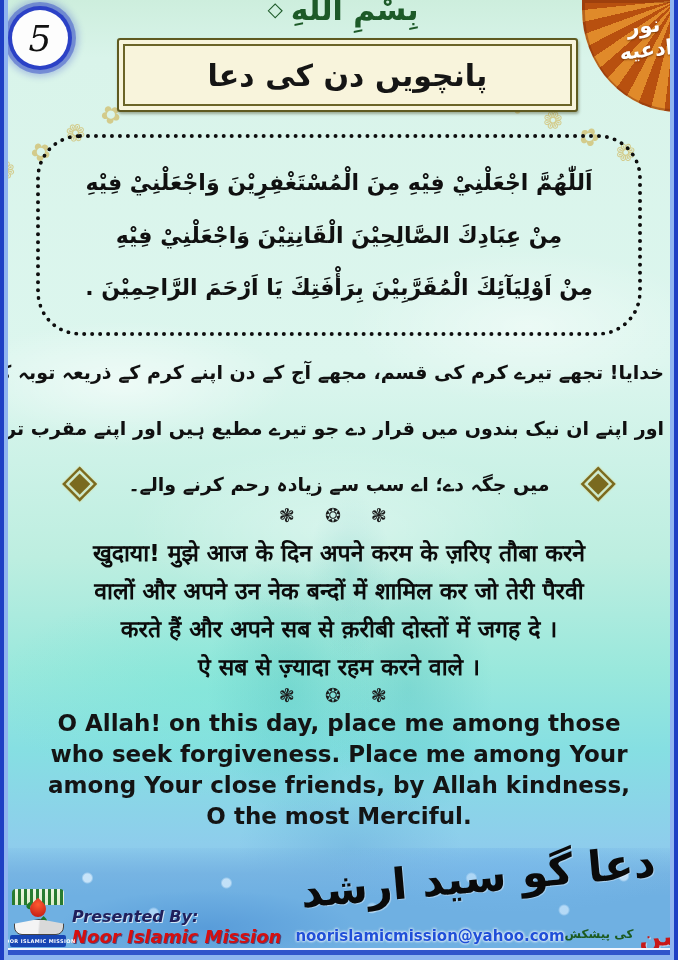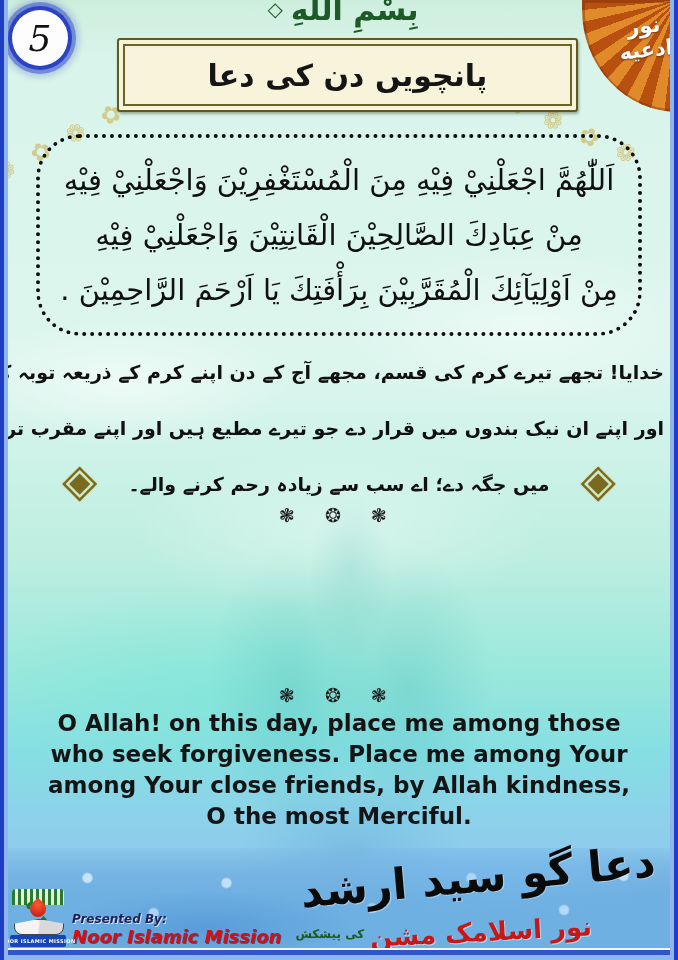--- a/index.html
+++ b/index.html
@@ -49,21 +49,21 @@
   .title-text{font-size:30px;font-weight:bold;color:#151515;direction:rtl;white-space:nowrap;}
   .finial{position:absolute;top:50%;transform:translateY(-50%);font-size:46px;color:#7a6a1f;
     text-shadow:0 0 2px #d8c873;z-index:4;line-height:1;}
   .finial-left{left:62px;}
   .finial-right{right:62px;}
 
   .arabic-box{position:absolute;left:36px;right:36px;top:134px;height:186px;z-index:3;
     border:4px dotted #0e0e0e;border-radius:44px;
     display:flex;flex-direction:column;justify-content:space-evenly;
     direction:rtl;text-align:center;padding:4px 12px;}
-  .arabic-line{font-size:29px;font-weight:normal;color:#101010;white-space:nowrap;text-align:center;}
+  .arabic-line{font-size:22px;font-weight:bold;color:#101010;white-space:nowrap;text-align:center;}
 
   .urdu-block{position:absolute;left:14px;right:14px;top:344px;z-index:3;direction:rtl;text-align:center;}
   .urdu-line{font-size:19px;font-weight:bold;color:#101010;line-height:56px;white-space:nowrap;}
 
   .separator{position:absolute;left:0;right:0;text-align:center;z-index:3;
     font-size:19px;color:#1a1a1a;letter-spacing:12px;}
   .sep1{top:504px;}
   .sep2{top:684px;}
 
   .hindi-block{position:absolute;left:14px;right:14px;top:534px;z-index:3;text-align:center;}
@@ -107,21 +107,21 @@
     width:16px;height:16px;background:radial-gradient(circle at 30% 30%, #ff5a30, #b80f0f);
     border-radius:0 60% 60% 60%;box-shadow:-8px 4px 0 -5px #1d7a2b, 12px 4px 0 -5px #1d7a2b;}
   .logo-book{position:absolute;top:30px;left:4px;width:48px;height:14px;
     background:linear-gradient(95deg,#f4f4f4 48%, #d9d9d9 52%);
     border:1px solid #444;border-radius:2px 2px 8px 8px;
     clip-path:polygon(0 30%, 50% 0, 100% 30%, 100% 100%, 0 100%);}
   .logo-banner{position:absolute;bottom:0;left:0;right:0;height:12px;background:#1746b4;
     border-radius:2px;display:flex;align-items:center;justify-content:center;}
   .logo-banner-text{color:#fff;font-size:5px;font-weight:bold;letter-spacing:.4px;white-space:nowrap;}
   .presented{display:flex;flex-direction:column;justify-content:flex-end;margin-right:14px;flex:0 0 auto;}
-  .presented-by{font-size:12px;font-weight:bold;font-style:italic;color:#20205c;
+  .presented-by{font-size:16px;font-weight:bold;font-style:italic;color:#20205c;
     text-shadow:1px 1px 0 rgba(255,255,255,.7);}
   .org-name{font-size:18px;font-weight:bold;font-style:italic;color:#d60f0f;
     text-shadow:1px 1px 0 rgba(40,0,60,.55);white-space:nowrap;}
   .email{flex:1 1 auto;text-align:center;font-size:15px;font-weight:bold;color:#1f4fd8;
     text-shadow:0 0 3px #fff,0 0 3px #fff;align-self:flex-end;padding-bottom:2px;}
   .org-urdu{flex:0 0 auto;direction:rtl;display:flex;align-items:flex-end;gap:6px;padding-bottom:0;}
   .org-urdu-name{font-size:26px;font-weight:bold;color:#c81717;white-space:nowrap;
     text-shadow:1px 1px 0 rgba(255,255,255,.5);transform:rotate(-3deg);}
   .org-urdu-suffix{font-size:12px;font-weight:bold;color:#1c5a20;white-space:nowrap;padding-bottom:6px;}
 
@@ -161,20 +161,26 @@
   </div>
 
   <div class="urdu-block">
     <div class="urdu-line">خدایا! تجھے تیرے کرم کی قسم، مجھے آج کے دن اپنے کرم کے ذریعہ توبہ کرنے والوں</div>
     <div class="urdu-line">اور اپنے ان نیک بندوں میں قرار دے جو تیرے مطیع ہیں اور اپنے مقرب ترین دوستوں</div>
     <div class="urdu-line">میں جگہ دے؛ اے سب سے زیادہ رحم کرنے والے۔</div>
   </div>
 
   <div class="separator sep1">❃ ❂ ❃</div>
 
+  <div class="hindi-block">
+    <div class="hindi-line">खुदाया! मुझे  आज के दिन अपने करम के ज़रिए तौबा करने</div>
+    <div class="hindi-line">वालों और अपने उन नेक बन्दों में शामिल कर जो तेरी पैरवी</div>
+    <div class="hindi-line">करते हैं और अपने सब से क़रीबी दोस्तों में जगह दे ।</div>
+    <div class="hindi-line">ऐ सब से ज़्यादा रहम करने वाले ।</div>
+  </div>
 
   <div class="separator sep2">❃ ❂ ❃</div>
 
   <div class="english-block">
     <div class="english-line">O Allah! on this day, place me among those</div>
     <div class="english-line">who seek forgiveness. Place me among Your</div>
     <div class="english-line">among Your close friends, by Allah kindness,</div>
     <div class="english-line">O the most Merciful.</div>
   </div>
 
@@ -190,20 +196,21 @@
       <div class="logo-flame"></div>
       <div class="logo-book"></div>
       <div class="logo-banner">
         <span class="logo-banner-text">NOOR ISLAMIC MISSION</span>
       </div>
     </div>
     <div class="presented">
       <span class="presented-by">Presented By:</span>
       <span class="org-name">Noor Islamic Mission</span>
     </div>
+    <div class="email">noorislamicmission@yahoo.com</div>
     <div class="org-urdu">
       <span class="org-urdu-name">نور اسلامک مشن</span>
       <span class="org-urdu-suffix">کی پیشکش</span>
     </div>
   </div>
 
   <div class="bottom-strip"></div>
 
 </div>
 

